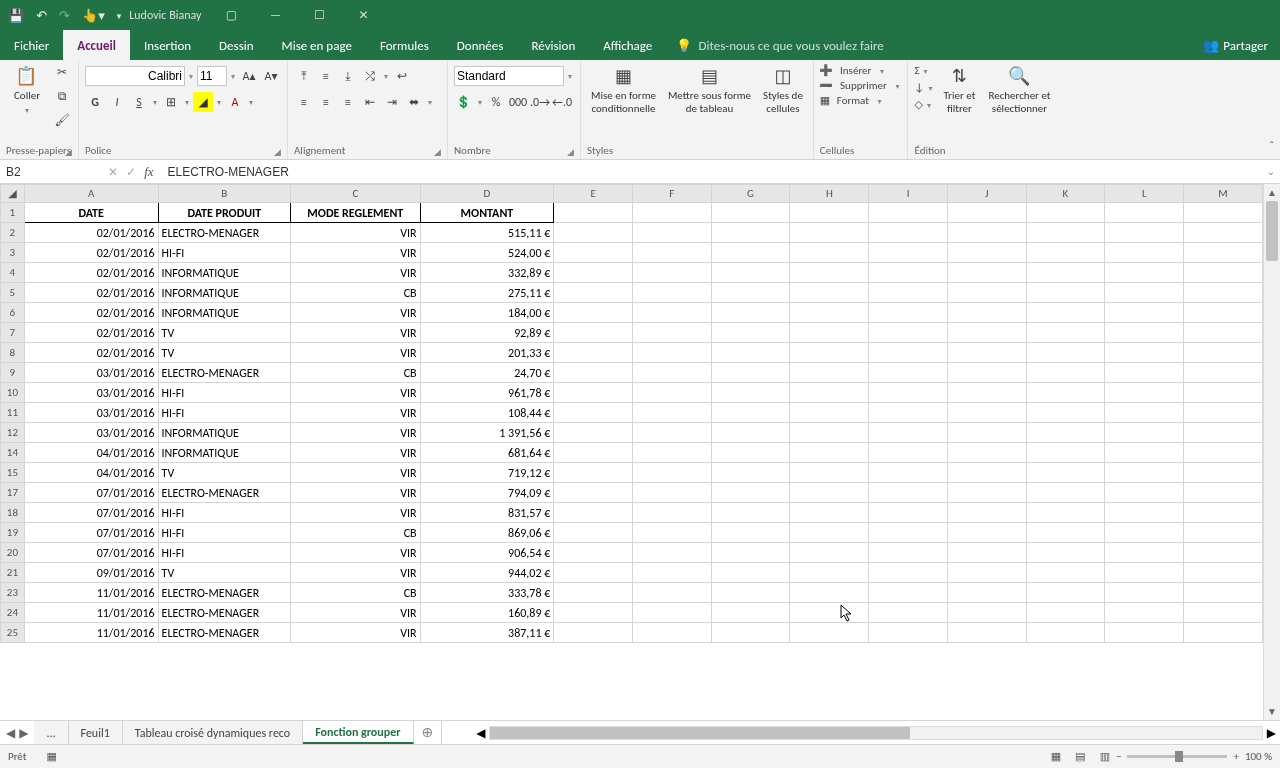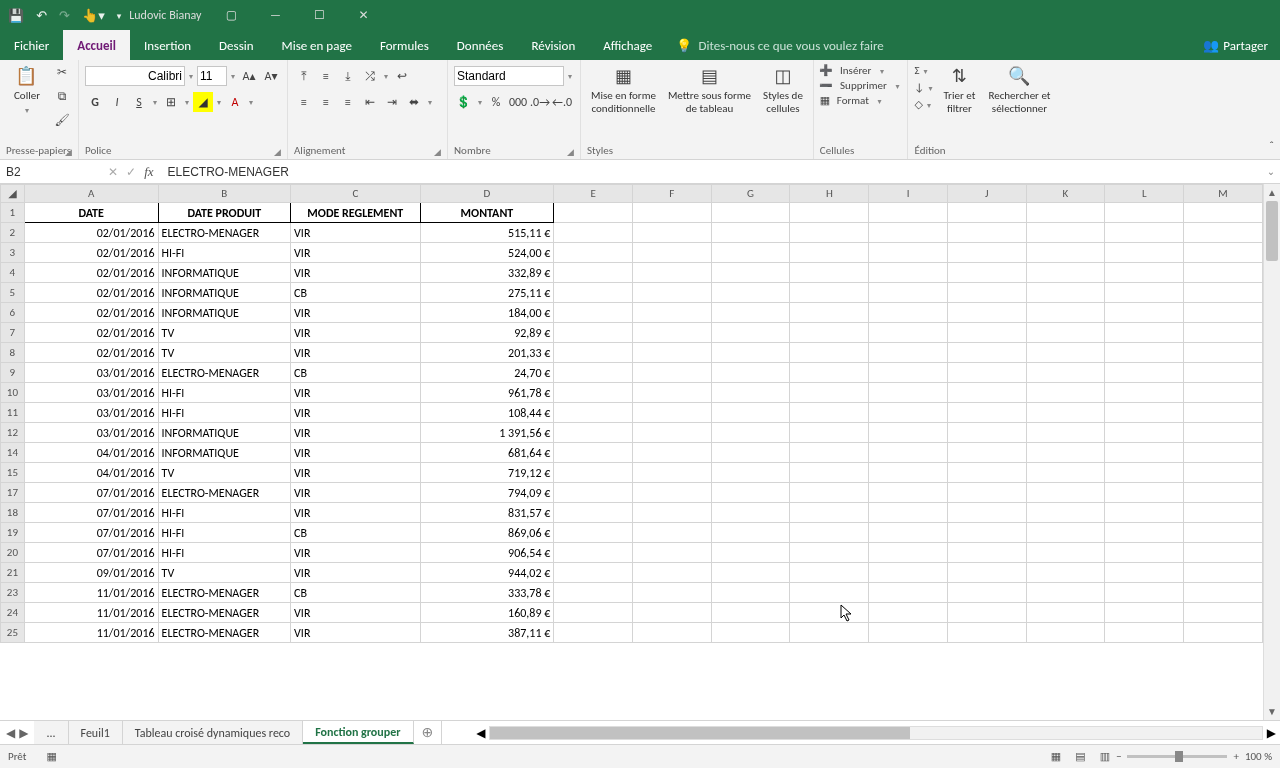--- a/index.html
+++ b/index.html
@@ -100,21 +100,21 @@
   table.grid th.rowh { background:#e6e6e6; width:24px; text-align:center; color:#555; font-weight:normal; font-size:11px;}
   table.grid td { padding:0 3px; white-space:nowrap; overflow:hidden;}
   
   .col-select { width:24px; }
   .c-A { width:135px; } .c-B { width:133px; } .c-C { width:130px; } .c-D { width:135px; }
   .c-E, .c-F, .c-G, .c-H, .c-I, .c-J, .c-K, .c-L, .c-M { width:80px; }
   .top-border td.dc, .top-border td.hcell { border-top:1px solid #000; }
   .hcell { border:1px solid #000 !important; font-weight:bold; text-align:center; background:#fff;}
   td.dc { border-bottom:1px solid #999; border-left:1px solid #000; border-right:1px solid #000; }
   td.right { text-align:right; }
-  td.center { text-align:left; }
+  td.center { text-align:right; }
   td.left { text-align:left; }
   .vscroll { width:17px; background:#f1f1f1; border-left:1px solid #ddd; position:relative;}
   .vscroll .arr { height:17px; display:flex;align-items:center;justify-content:center; color:#666; font-size:10px;}
   .vscroll .thumb { position:absolute; left:2px; right:2px; top:17px; height:60px; background:#c1c1c1; border-radius:2px;}
 
   
   .tab-strip { height:24px; background:#fff; border-top:1px solid #d4d4d4; display:flex; align-items:center; font-size:12px; }
   .tab-strip .navs { display:flex; gap:4px; padding:0 6px; color:#666;}
   .tab-strip .tabs { display:flex; align-items:stretch; height:100%; }
   .wtab { padding:0 12px; display:flex; align-items:center; border-right:1px solid #d4d4d4; color:#444; background:#f3f3f3;}

